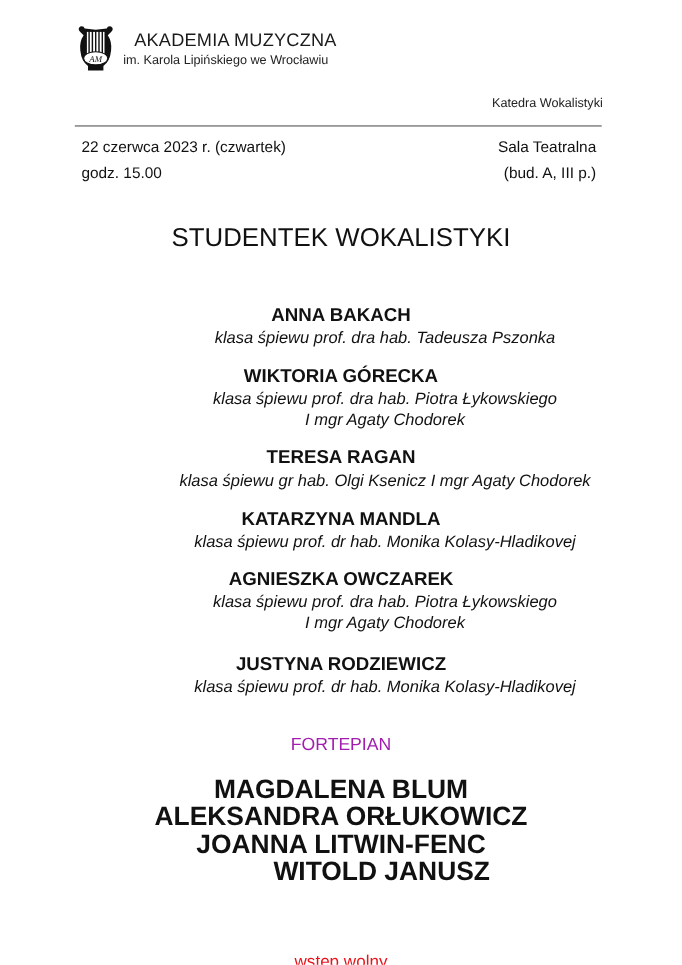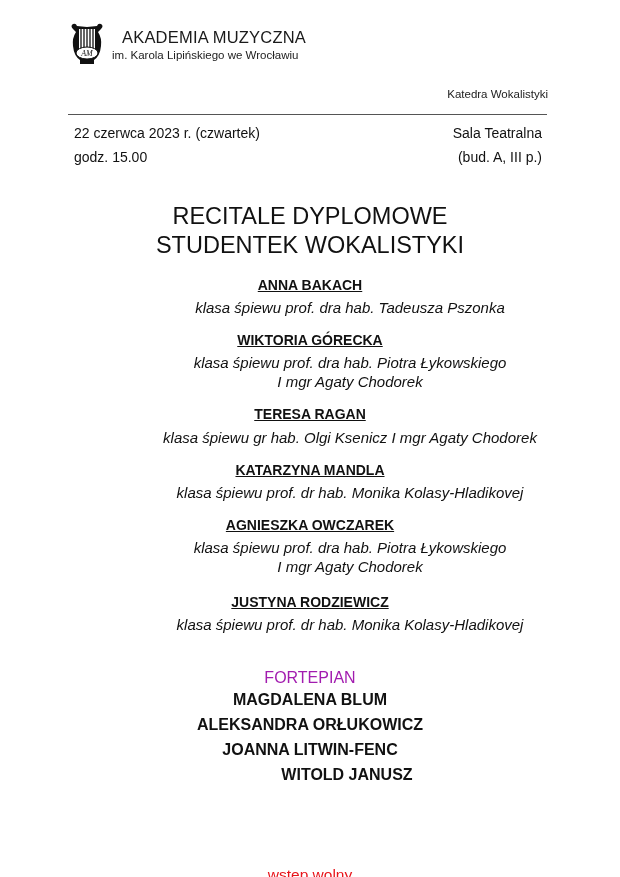--- a/index.html
+++ b/index.html
@@ -10,24 +10,24 @@
   .acad-sub { left:112px; top:49px; font-family:"Liberation Sans", sans-serif; font-size:11.5px; color:#222; }
   .dept { right:72px; top:88px; font-family:"Liberation Sans", sans-serif; font-size:11.5px; color:#222; }
   .rule { left:68px; top:114px; width:479px; height:1px; background:#555; }
   .info { font-family:"Liberation Sans", sans-serif; font-size:14px; color:#111; }
   .date { left:74px; top:125px; }
   .time { left:74px; top:149px; }
   .hall { right:78px; top:125px; }
   .bldg { right:78px; top:149px; }
   .center { left:0; width:620px; text-align:center; font-family:"Liberation Sans", sans-serif; }
   .title { font-size:23.5px; line-height:29px; top:202px; color:#111; }
-  .name { font-weight:bold; font-size:14px; color:#111;text-decoration:underline; }
+  .name { font-weight:bold; font-size:17px; color:#111; }
   .cls { font-style:italic; font-size:15px; line-height:19px; color:#111;padding-left:40px; }
   .forte-lbl { font-size:16px; color:#a21caf; }
-  .pianist { font-weight:bold; font-size:16px; color:#111; }
+  .pianist { font-weight:bold; font-size:24px; color:#111;margin-top:13px; }
   .free { font-size:15.5px; color:#e8141b; }
 </style>
 </head>
 <body>
 
 <div class="abs logo">
   <svg width="34" height="44" viewBox="0 0 34 44">
     <path d="M3 2 Q0 4 3 7 L6 10 Q2 16 3 24 Q4 34 10 38 L10 42 L24 42 L24 38 Q30 34 31 24 Q32 16 28 10 L31 7 Q34 4 31 2 Q28 1 27 4 L17 5 L7 4 Q6 1 3 2 Z" fill="#111"></path>
     <rect x="9" y="7" width="16" height="20" fill="#fff"></rect>
     <g stroke="#111" stroke-width="1.3">
@@ -45,21 +45,20 @@
 <div class="abs acad-sub">im. Karola Lipińskiego we Wrocławiu</div>
 <div class="abs dept">Katedra Wokalistyki</div>
 <div class="abs rule"></div>
 
 <div class="abs info date">22 czerwca 2023 r. (czwartek)</div>
 <div class="abs info time">godz. 15.00</div>
 <div class="abs info hall">Sala Teatralna</div>
 <div class="abs info bldg">(bud. A, III p.)</div>
 
 <div class="abs center title">
-  <div>RECITALE DYPLOMOWE</div>
   <div>STUDENTEK WOKALISTYKI</div>
 </div>
 
 <div class="abs center name" style="top:277px;">ANNA BAKACH</div>
 <div class="abs center cls" style="top:298px;">klasa śpiewu prof. dra hab. Tadeusza Pszonka</div>
 
 <div class="abs center name" style="top:332px;">WIKTORIA GÓRECKA</div>
 <div class="abs center cls" style="top:353px;">klasa śpiewu prof. dra hab. Piotra Łykowskiego</div>
 <div class="abs center cls" style="top:372px;">I mgr Agaty Chodorek</div>
 

